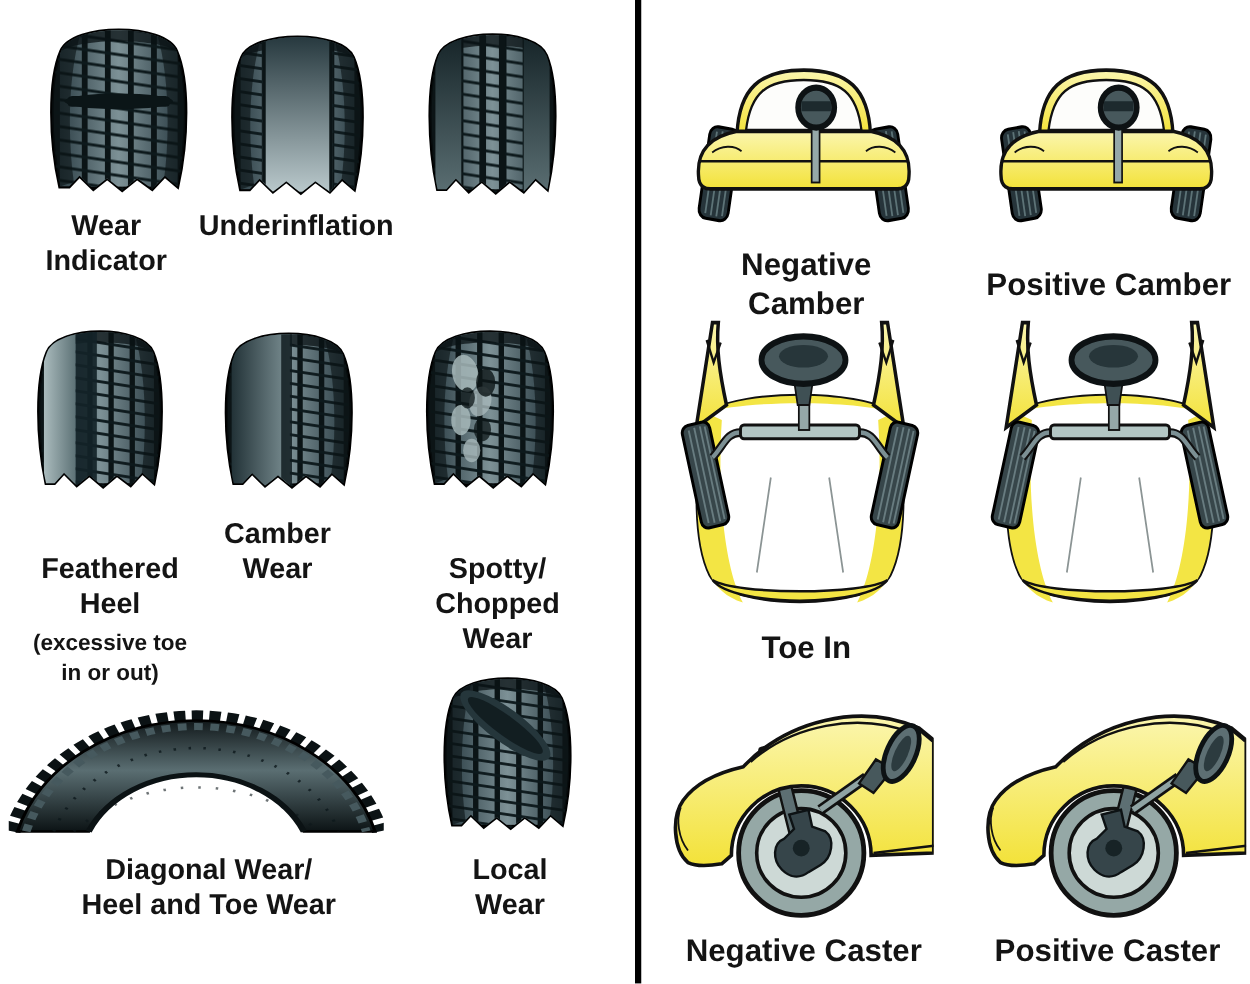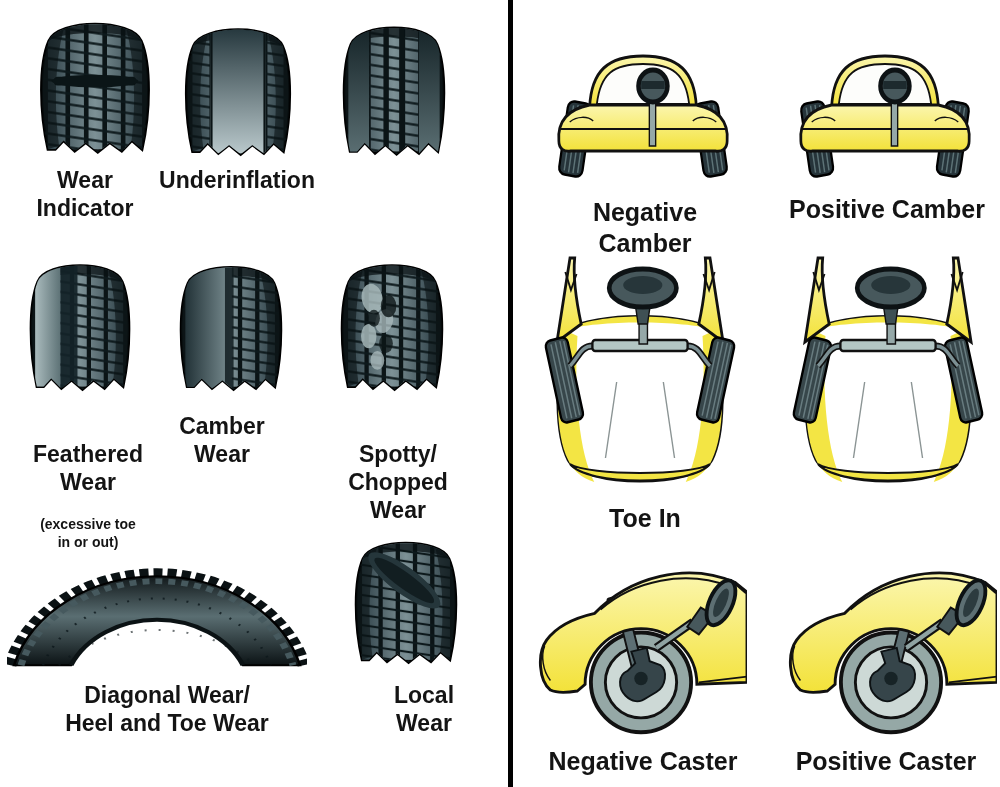--- a/index.html
+++ b/index.html
@@ -2,21 +2,21 @@
 <html><head>
 <meta charset="utf-8">
 <style>
   html,body{margin:0;padding:0;background:#ffffff;}
   .canvas{position:relative;width:1000px;height:787px;background:#fff;overflow:hidden;
           font-family:"Liberation Sans", sans-serif;}
   .fig{position:absolute;display:block;}
   .lbl{position:absolute;font-weight:bold;text-align:center;white-space:pre-line;
        font-size:23px;line-height:1.22;color:#141414;}
   .lbl-r{font-size:25px;text-align:center;}
-  .note{font-size:14px;line-height:1.3;margin-top:19px;font-weight:bold;white-space:pre-line;}
+  .note{font-size:18px;line-height:1.3;margin-top:7px;font-weight:bold;white-space:pre-line;}
   .divider{position:absolute;top:0;height:787px;background:#000;}
 </style>
 </head>
 <body>
 
 <div class="canvas">
 
   <svg width="0" height="0" style="position:absolute" aria-hidden="true">
     <defs>
       <linearGradient id="g-tread" x1="0" y1="0" x2="1" y2="0">
@@ -288,55 +288,55 @@
     </svg>
   <svg class="fig" style="left:175px;top:252px;width:112px;height:143px" viewBox="0 0 130 155" preserveAspectRatio="none">
       <use href="#tire-camber-wear"></use>
     </svg>
   <svg class="fig" style="left:336px;top:250px;width:112px;height:145px" viewBox="0 0 130 155" preserveAspectRatio="none">
       <use href="#tire-spotty"></use>
     </svg>
 
   <div class="lbl" style="left:3px;top:412px;width:170px">
     <span>Feathered
-Wear</span>
+Heel</span>
     <div class="note">(excessive toe
 in or out)</div>
   </div>
   <div class="lbl" style="left:142px;top:412px;width:160px">Camber
 Wear</div>
   <div class="lbl" style="left:313px;top:412px;width:170px">
     <span>Spotty/
 Chopped
 Wear</span>
   </div>
 
   <svg class="fig" style="left:7px;top:552px;width:300px;height:118px" viewBox="0 0 300 146" preserveAspectRatio="none">
       <use href="#tire-arc"></use>
     </svg>
   <svg class="fig" style="left:350px;top:528px;width:112px;height:140px" viewBox="0 0 130 155" preserveAspectRatio="none">
       <use href="#tire-local"></use>
     </svg>
 
   <div class="lbl" style="left:17px;top:681px;width:300px">Diagonal Wear/
 Heel and Toe Wear</div>
-  <div class="lbl" style="left:344px;top:681px;width:160px">Local
+  <div class="lbl" style="left:328px;top:681px;width:160px">Local
 Wear</div>
 
   <div class="divider" style="left:508px;width:5px"></div>
 
   <svg class="fig" style="left:548px;top:26px;width:190px;height:155px" viewBox="0 0 210 155" preserveAspectRatio="none">
       <use href="#car-negative-camber"></use>
     </svg>
   <svg class="fig" style="left:790px;top:26px;width:190px;height:155px" viewBox="0 0 210 155" preserveAspectRatio="none">
       <use href="#car-positive-camber"></use>
     </svg>
 
   <div class="lbl lbl-r" style="left:545px;top:197px;width:200px">Negative Camber</div>
-  <div class="lbl lbl-r" style="left:787px;top:194px;width:200px">Positive Camber</div>
+  <div class="lbl lbl-r" style="left:787px;top:213px;width:200px">Positive Camber</div>
 
   <svg class="fig" style="left:542px;top:254px;width:196px;height:240px" viewBox="0 0 210 240" preserveAspectRatio="none">
       <use href="#car-toe-in"></use>
     </svg>
   <svg class="fig" style="left:790px;top:254px;width:196px;height:240px" viewBox="0 0 210 240" preserveAspectRatio="none">
       <use href="#car-toe-out"></use>
     </svg>
 
   <div class="lbl lbl-r" style="left:545px;top:503px;width:200px">Toe In</div>
 

